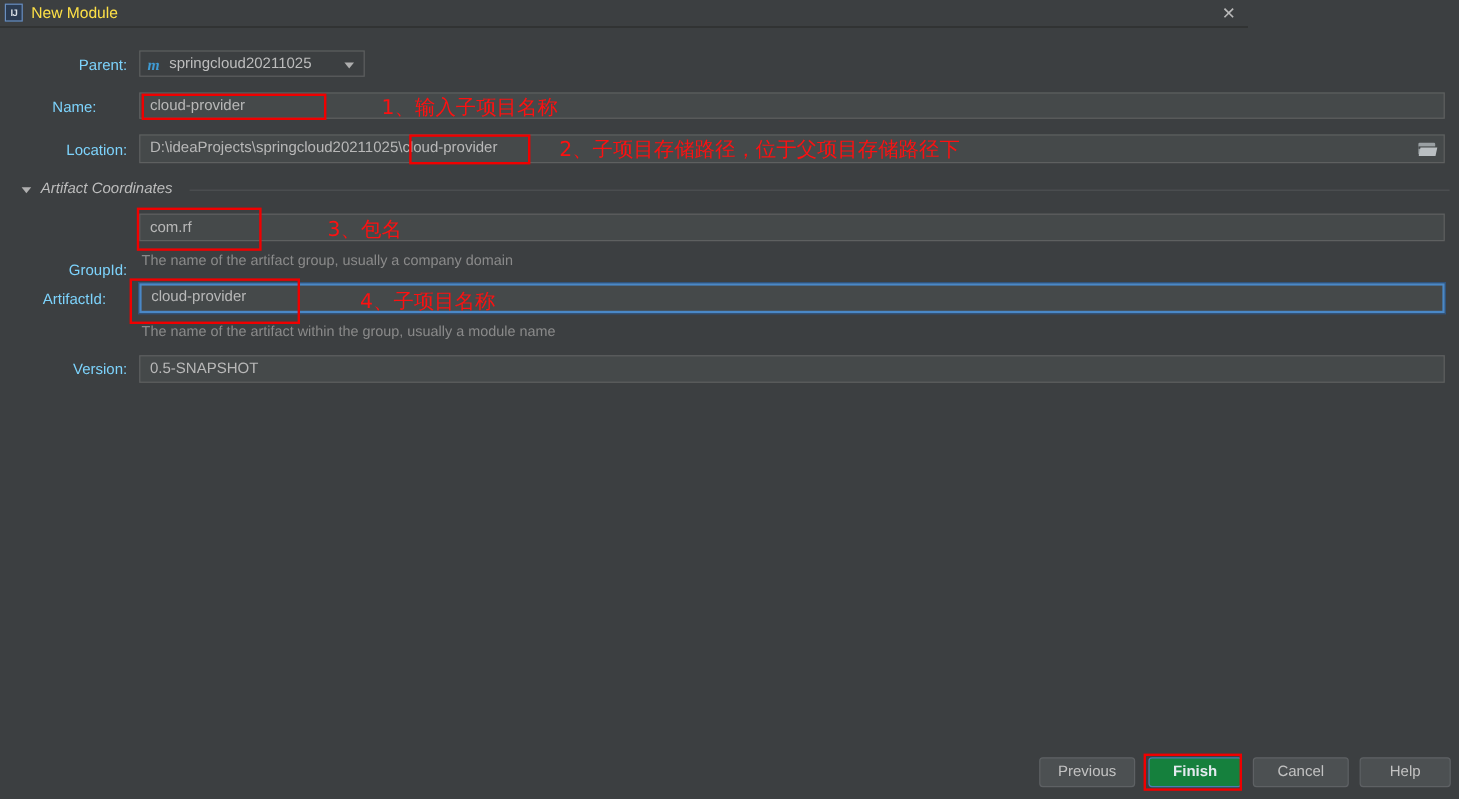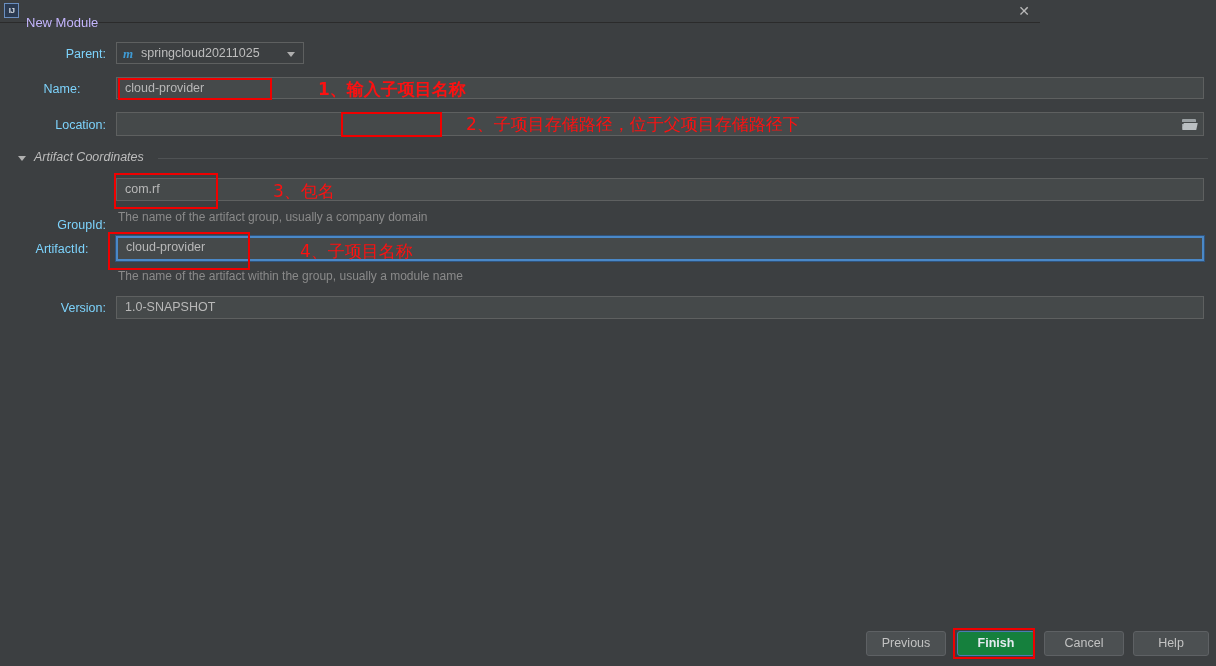--- a/index.html
+++ b/index.html
@@ -38,22 +38,21 @@
     font-weight: bold;
     line-height: 13px;
     text-align: center;
     letter-spacing: -0.5px;
     font-family: "Liberation Sans", sans-serif;
   }
   .title-text {
     position: absolute;
     left: 26px; top: 3px;
     font-size: 13px;
-    color: #c4b5fd;
-    margin-top: 12px;
+    color: #fde047;
   }
   .close-btn {
     position: absolute;
     right: 6px; top: 2px;
     width: 20px; height: 18px;
     color: #b9b9b9;
     font-size: 14px;
     line-height: 18px;
     text-align: center;
     cursor: pointer;
@@ -233,20 +232,21 @@
   <span class="m-icon">m</span>
   <span class="combo-text">springcloud20211025</span>
   <span class="chev"></span>
 </div>
 
 <div class="label" style="left:18px; top:82px; width:88px;text-align:center;">Name:</div>
 <div class="field" style="left:116px; top:77px; width:1088px; height:22px;">cloud-provider</div>
 
 <div class="label" style="left:18px; top:118px; width:88px;">Location:</div>
 <div class="field" style="left:116px; top:112px; width:1088px; height:24px;">
+  <span>D:\ideaProjects\springcloud20211025\cloud-provider</span>
   <span class="browse">
     <span class="f-back"></span>
       <span class="f-gap"></span>
       <span class="f-front"></span>
   </span>
 </div>
 
 <div class="section">
   <span class="tri"></span>
   <span class="sec-label">Artifact Coordinates</span>
@@ -255,29 +255,29 @@
 
 <div class="label" style="left:18px; top:183px; width:88px;margin-top:35px;">GroupId:</div>
 <div class="field" style="left:116px; top:178px; width:1088px; height:23px;">com.rf</div>
 <div class="hint" style="left:118px; top:210px;">The name of the artifact group, usually a company domain</div>
 
 <div class="label" style="left:18px; top:242px; width:88px;text-align:center;">ArtifactId:</div>
 <div class="field focused" style="left:116px; top:236px; width:1088px; height:25px;">cloud-provider</div>
 <div class="hint" style="left:118px; top:269px;">The name of the artifact within the group, usually a module name</div>
 
 <div class="label" style="left:18px; top:301px; width:88px;">Version:</div>
-<div class="field" style="left:116px; top:296px; width:1088px; height:23px;">1.0-SNAPSHOT</div>
+<div class="field" style="left:116px; top:296px; width:1088px; height:23px;">0.5-SNAPSHOT</div>
 
 <div class="btn" style="left:866px; top:631px; width:80px;">Previous</div>
 <div class="btn primary" style="left:957px; top:631px; width:78px;">Finish</div>
 <div class="btn" style="left:1044px; top:631px; width:80px;">Cancel</div>
 <div class="btn" style="left:1133px; top:631px; width:76px;">Help</div>
 
 <div class="anno-box" style="left:118px; top:78px; width:154px; height:22px;"></div>
-<div class="anno-text" style="left:318px; top:78px;font-weight:bold;">1、输入子项目名称</div>
+<div class="anno-text" style="left:318px; top:78px;">1、输入子项目名称</div>
 
 <div class="anno-box" style="left:341px; top:112px; width:101px; height:25px;"></div>
 <div class="anno-text" style="left:466px; top:113px;">2、子项目存储路径，位于父项目存储路径下</div>
 
 <div class="anno-box" style="left:114px; top:173px; width:104px; height:36px;"></div>
 <div class="anno-text" style="left:273px; top:180px;">3、包名</div>
 
 <div class="anno-box" style="left:108px; top:232px; width:142px; height:38px;"></div>
 <div class="anno-text" style="left:300px; top:240px;">4、子项目名称</div>
 

